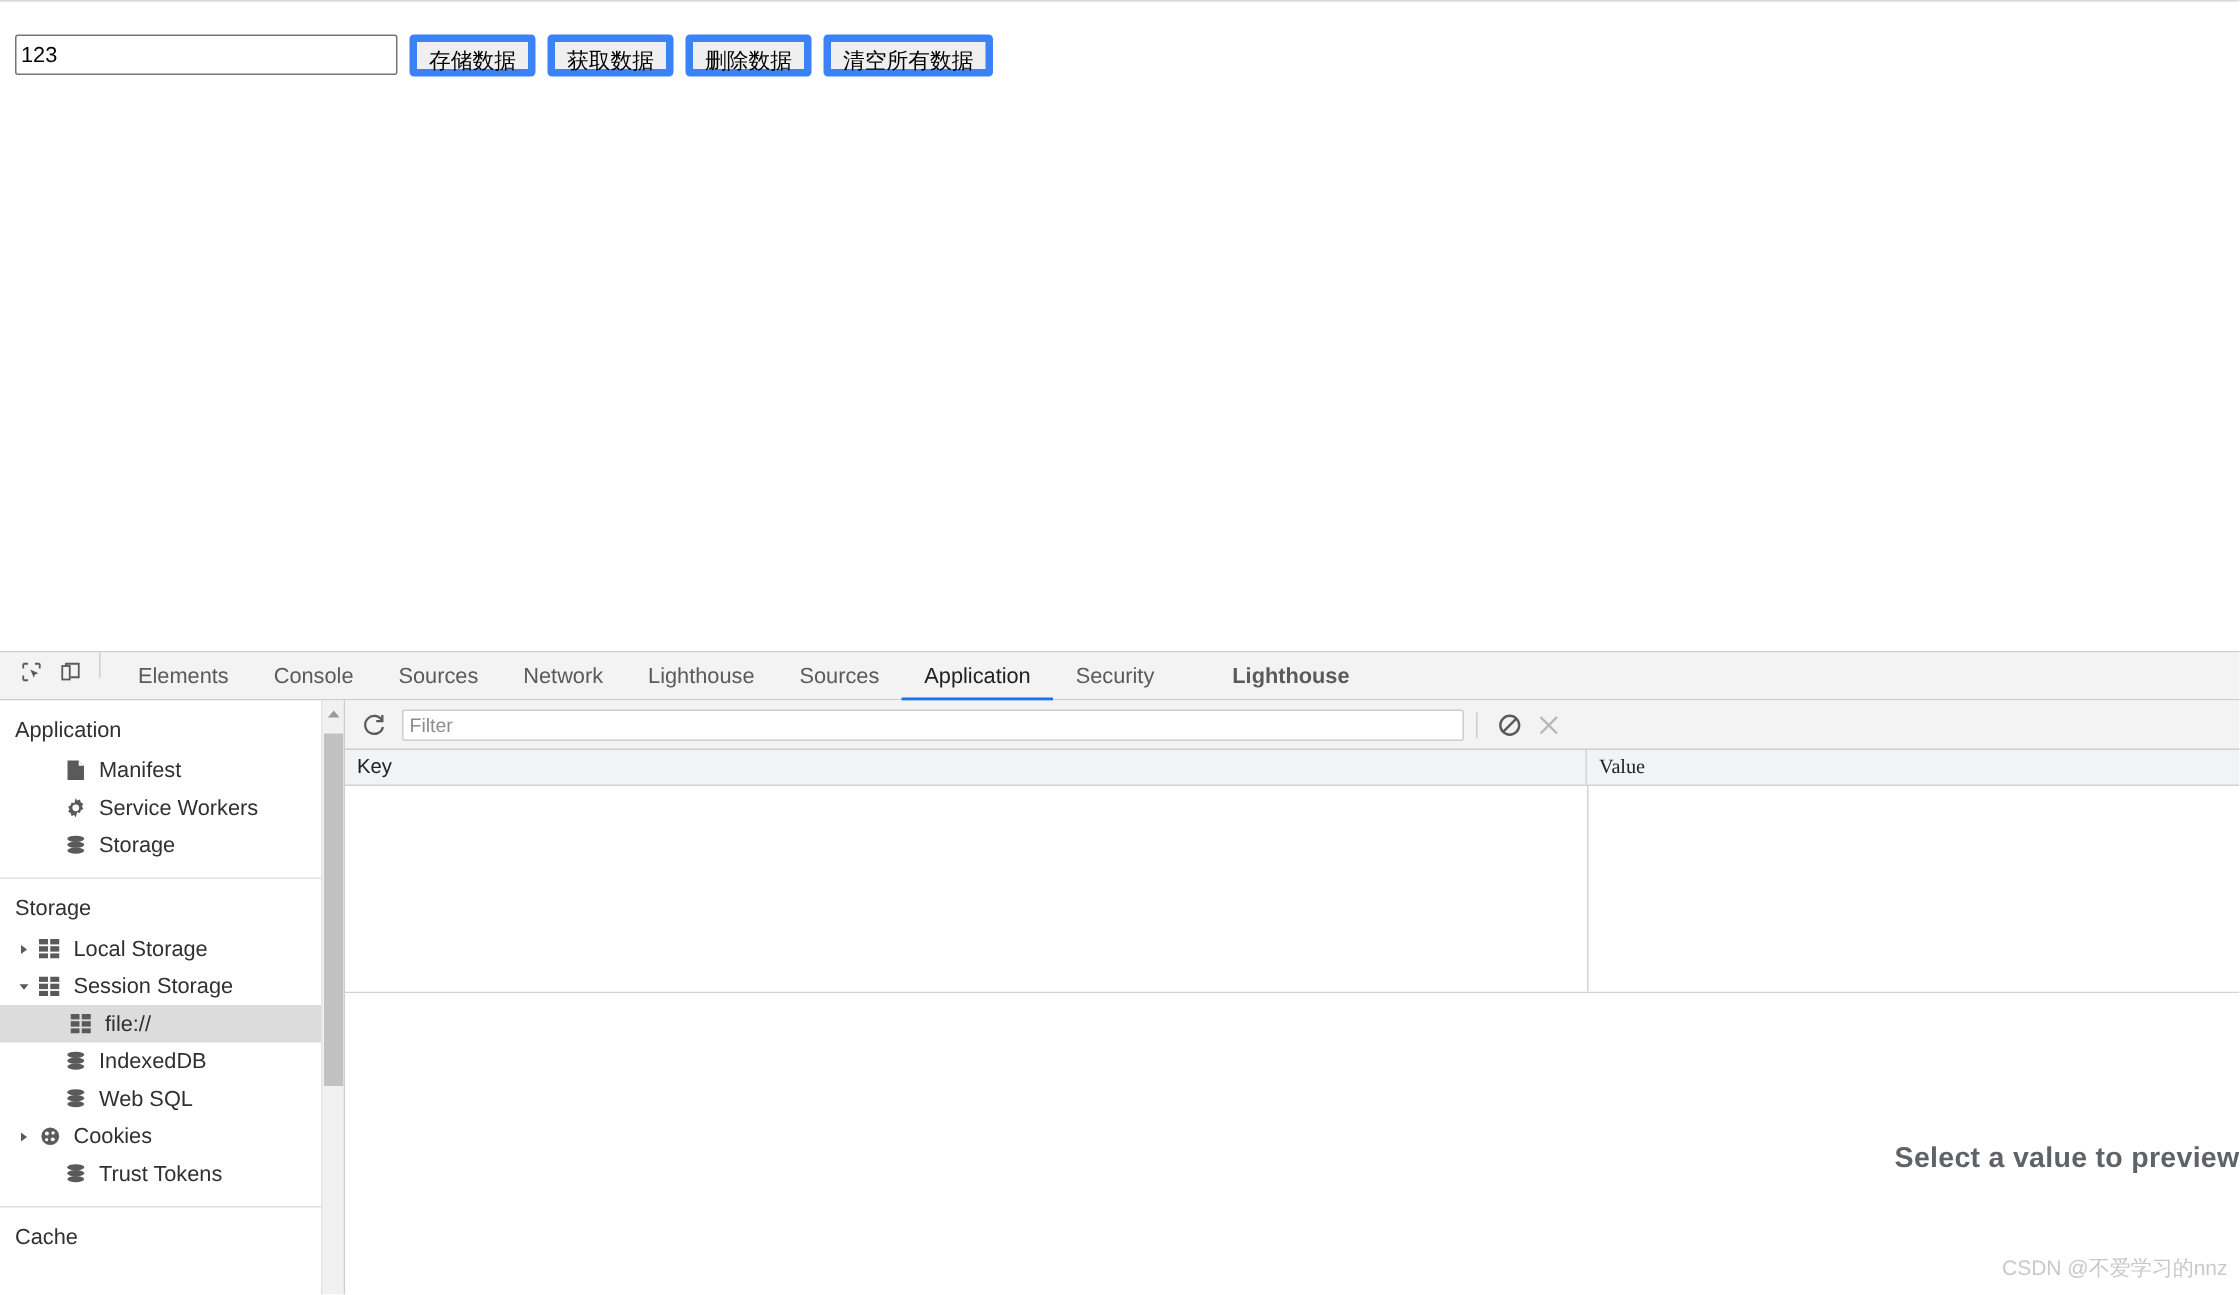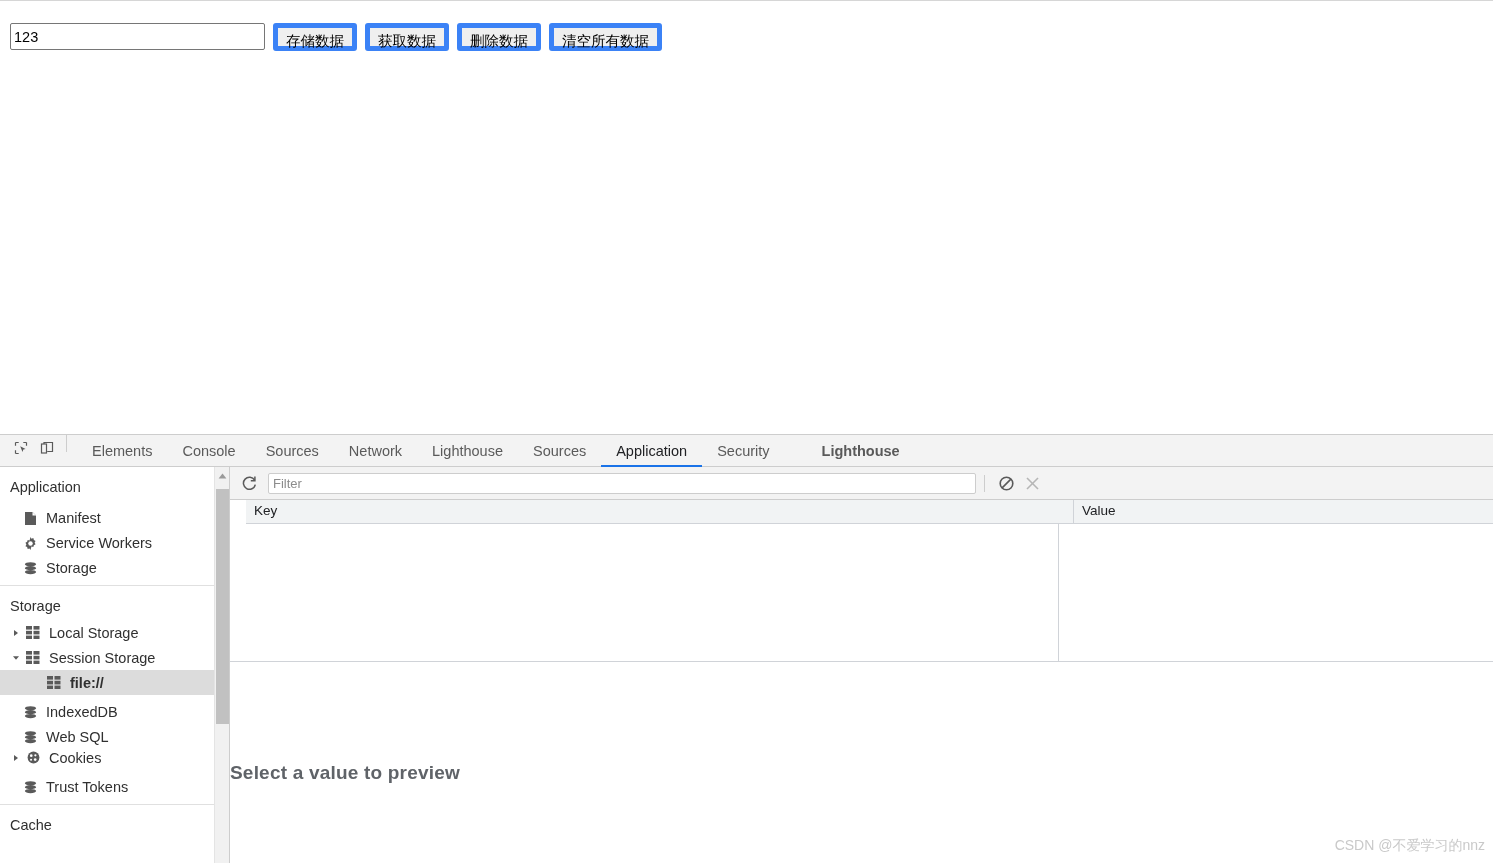--- a/index.html
+++ b/index.html
@@ -133,22 +133,22 @@
   .sb-item {
     display: flex;
     align-items: center;
     height: 25px;
     padding-left: 10px;
     font-size: 14.5px;
     color: #303030;
     cursor: pointer;
     white-space: nowrap;
   }
-  .sb-item.selected { background: #dcdcdc; font-weight: bold; }
-  .sb-item.indent1 { padding-left: 20px; align-items: flex-end; }
+  .sb-item.selected { background: #dcdcdc; }
+  .sb-item.indent1 { padding-left: 40px; }
   .sb-item.indent2 { padding-left: 44px; }
   .sb-arrow {
     width: 12px; flex: none;
     display: flex; align-items: center; justify-content: center;
     margin-right: 1px;
   }
   .sb-icon {
     width: 20px; flex: none;
     display: flex; align-items: center; justify-content: center;
     margin-right: 6px;
@@ -230,33 +230,33 @@
     border-bottom: 1px solid #d0d3d8;
     background: #fff;
   }
   .grid-header {
     display: flex;
     height: 24px;
     background: #f1f3f4;
     border-bottom: 1px solid #d0d3d8;
     font-size: 13.5px;
     color: #202124;
-    margin-left: 16px;
   }
   .grid-col-key {
     width: 828px;
     flex: none;
     padding: 3px 0 0 8px;
     border-right: 1px solid #d0d3d8;
     cursor: pointer;
   }
   .grid-col-value {
     flex: 1 1 auto;
     padding: 3px 0 0 8px;
     cursor: pointer;
+    font-family: Liberation Serif, serif;
   }
   .grid-body {
     position: relative;
     height: 137px;
     background: #fff;
   }
   .grid-body-divider {
     position: absolute;
     left: 828px; top: 0;
     width: 1px; height: 100%;
@@ -266,21 +266,21 @@
   
   #preview {
     position: relative;
     height: 200px;
     background: #ffffff;
   }
   #preview-msg {
     position: absolute;
     left: 0; right: 0;
     top: 100px;
-    text-align: left;
+    text-align: right;
     font-size: 19px;
     font-weight: bold;
     color: #5f6368;
     letter-spacing: .2px;
   }
 
   
   #watermark {
     position: absolute;
     right: 8px;

